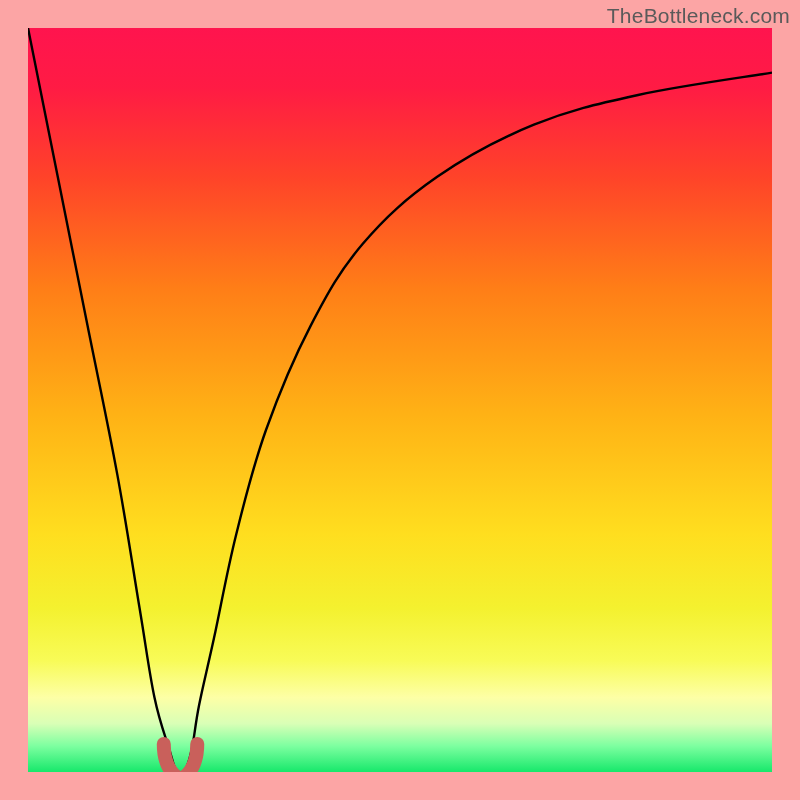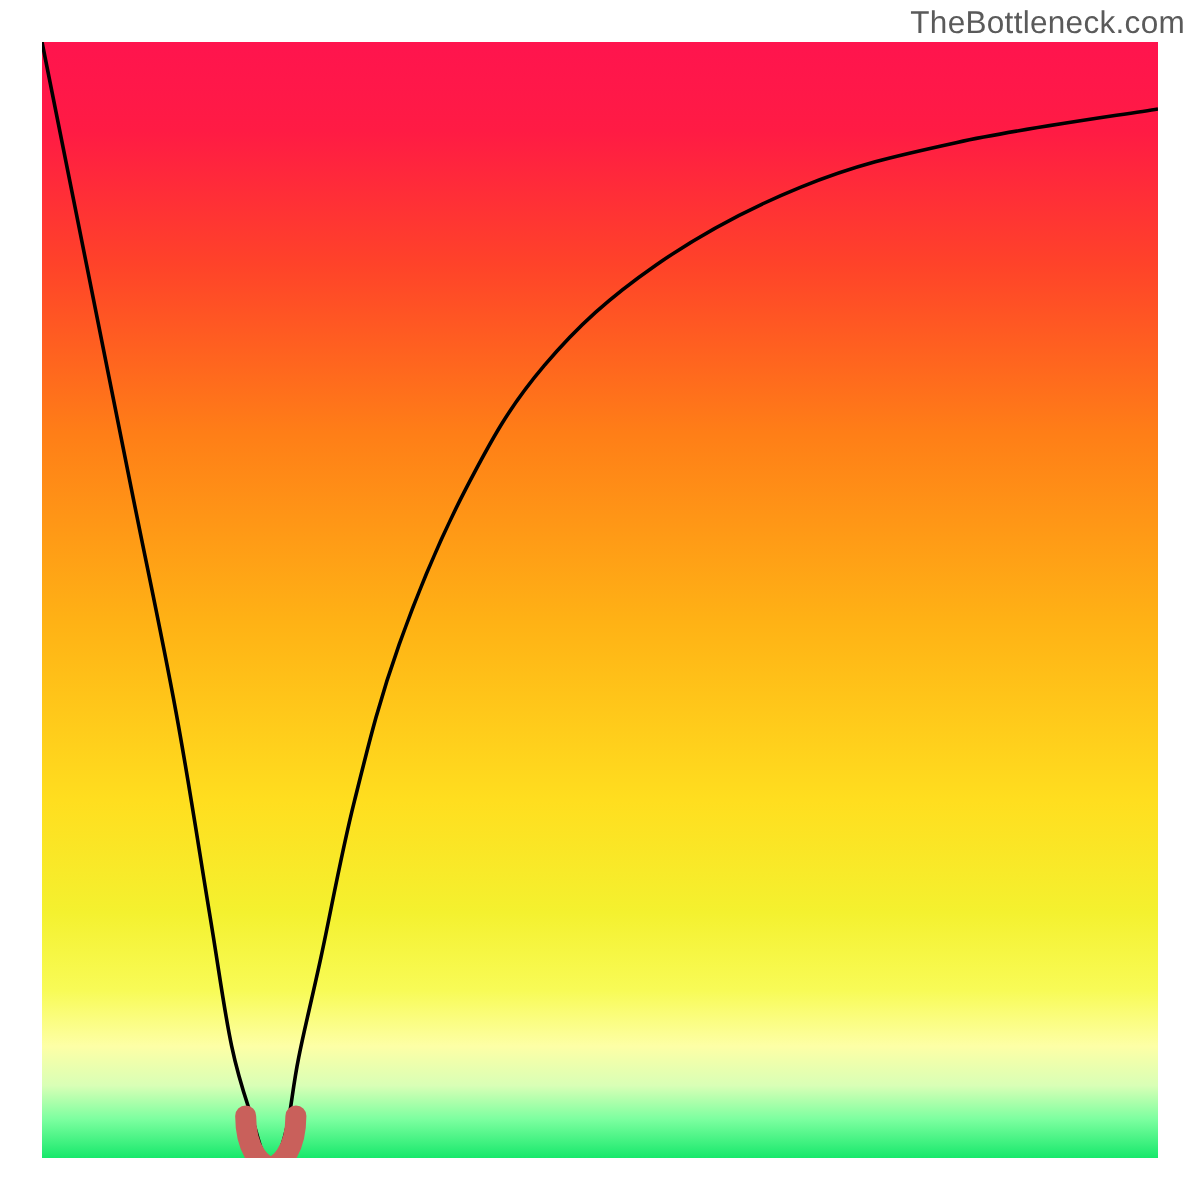--- a/index.html
+++ b/index.html
@@ -7,21 +7,21 @@
     padding: 0;
     width: 800px;
     height: 800px;
     overflow: hidden;
     background: #000;
     font-family: Arial, Helvetica, sans-serif;
   }
   .frame {
     position: absolute;
     inset: 0;
-    background: #ffffff;
+    background: #fca5a5;
     padding-left: 48px;
   }
   .plot-area {
     position: absolute;
     left: 28px;
     top: 28px;
     width: 744px;
     height: 744px;
     overflow: hidden;
   }

